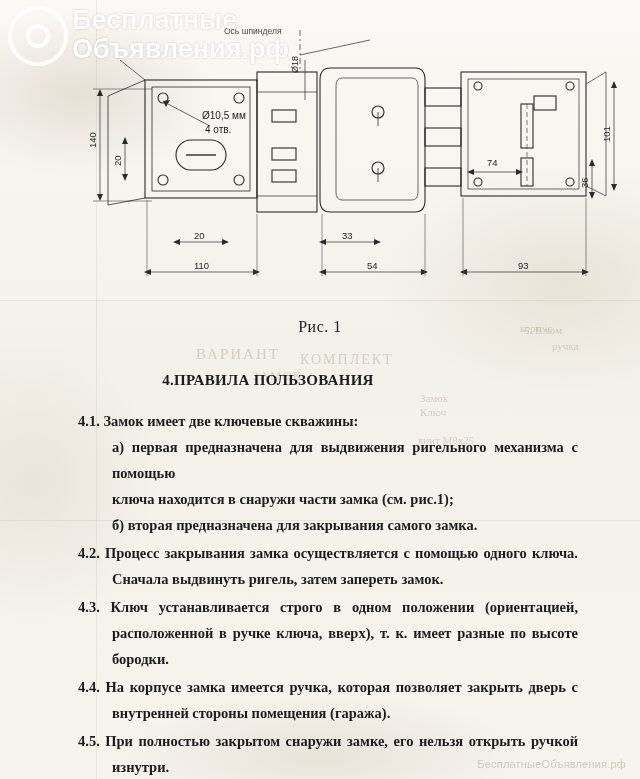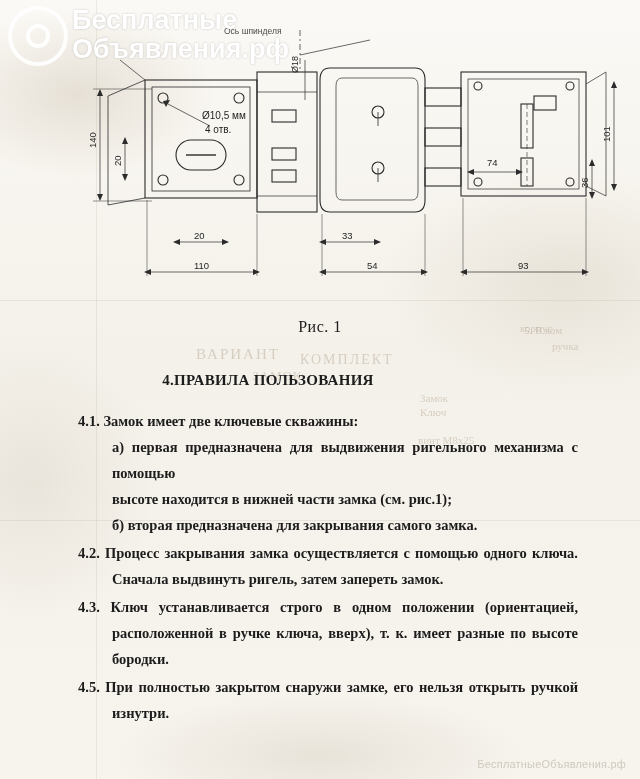--- a/index.html
+++ b/index.html
@@ -316,40 +316,47 @@
   <div class="heading">4.ПРАВИЛА ПОЛЬЗОВАНИЯ</div>
 
   <div class="body">
 
     <div class="item">
       <div class="line">
         <span class="num">4.1.</span>
         <span>Замок имеет две ключевые скважины:</span>
       </div>
       <div class="line indent just">а) первая предназначена для выдвижения ригельного механизма с помощью</div>
-      <div class="line indent">высоте находится в нижней части замка (см. рис.1);</div>
+      <div class="line indent">ключа находится в снаружи части замка (см. рис.1);</div>
       <div class="line indent">б) вторая предназначена для закрывания самого замка.</div>
     </div>
 
     <div class="item">
       <div class="line just">
         <span class="num">4.2.</span>
         <span>Процесс закрывания замка осуществляется с помощью одного ключа.</span>
       </div>
       <div class="line indent">Сначала выдвинуть ригель, затем запереть замок.</div>
     </div>
 
     <div class="item">
       <div class="line just">
         <span class="num">4.3.</span>
         <span>Ключ устанавливается строго в одном положении (ориентацией,</span>
       </div>
       <div class="line indent just">расположенной в ручке ключа, вверх), т. к. имеет разные по высоте бородки.</div>
     </div>
 
+    <div class="item">
+      <div class="line just">
+        <span class="num">4.4.</span>
+        <span>На корпусе замка имеется ручка, которая позволяет закрыть дверь с</span>
+      </div>
+      <div class="line indent">внутренней стороны помещения (гаража).</div>
+    </div>
 
     <div class="item">
       <div class="line just">
         <span class="num">4.5.</span>
         <span>При полностью закрытом снаружи замке, его нельзя открыть ручкой</span>
       </div>
       <div class="line indent">изнутри.</div>
     </div>
 
   </div>

